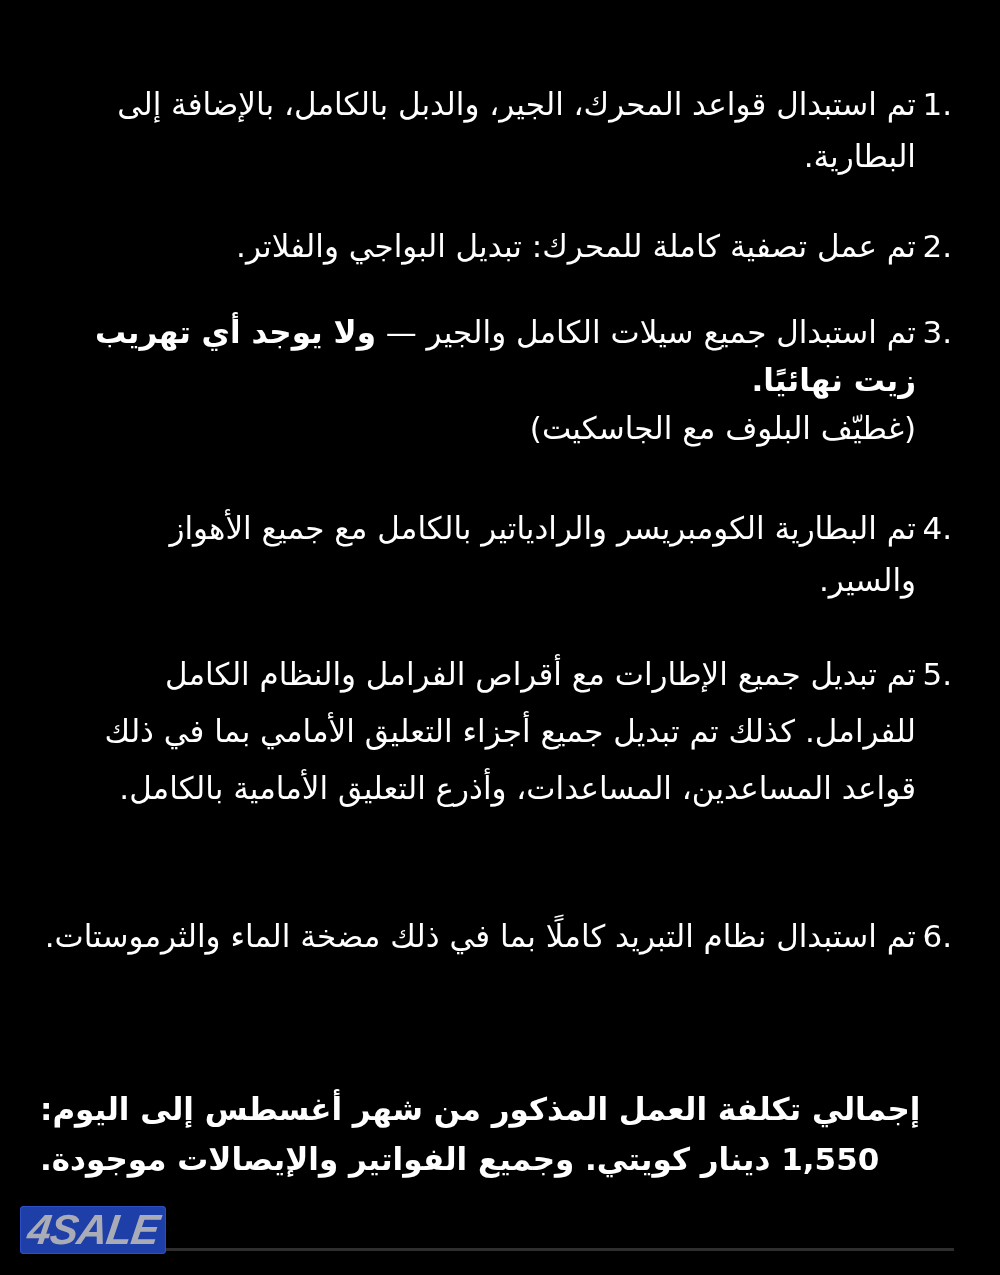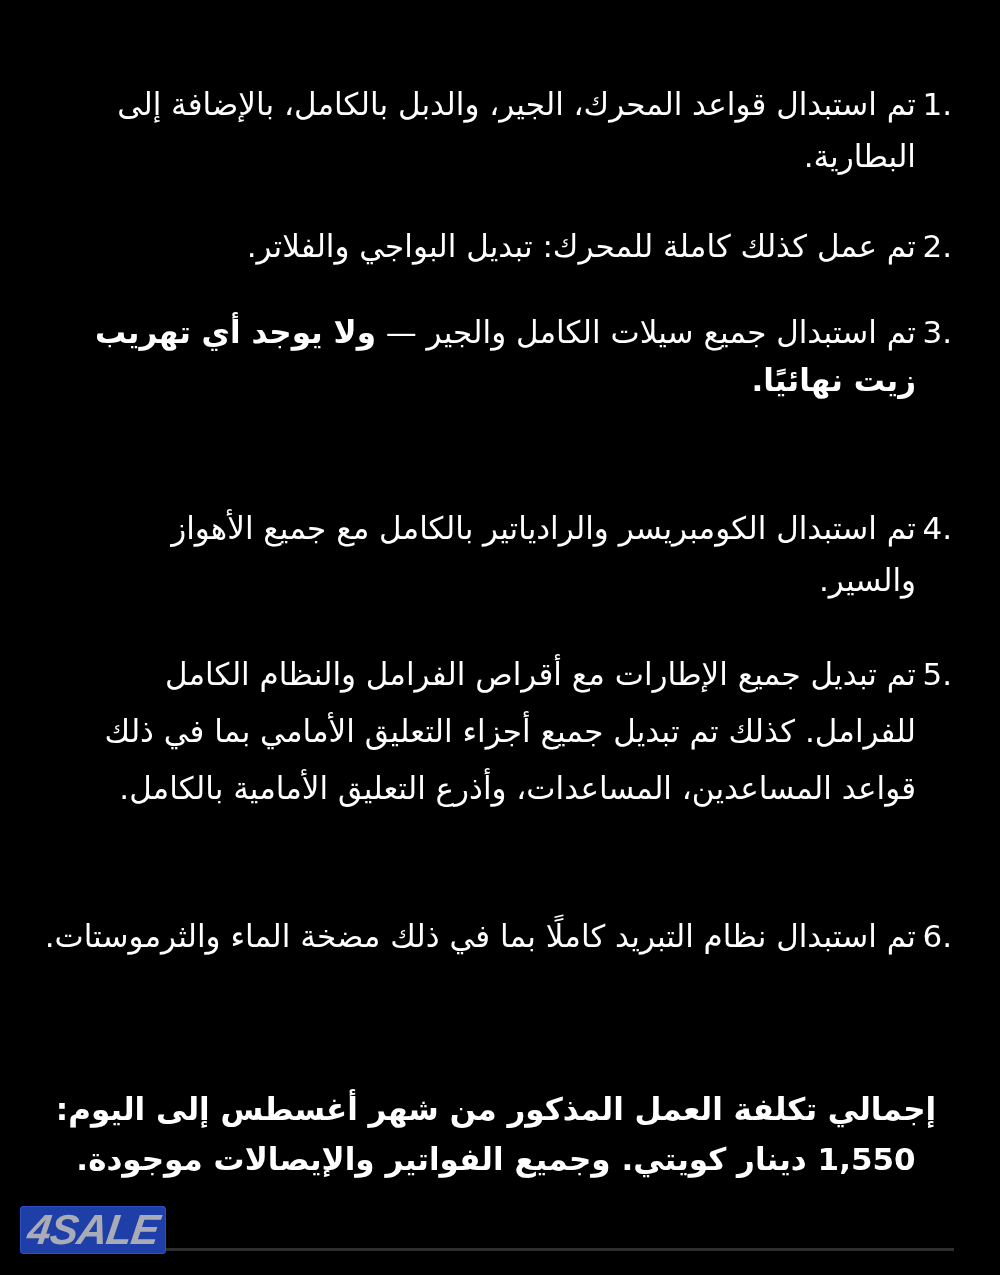--- a/index.html
+++ b/index.html
@@ -44,21 +44,21 @@
     }
     .bold { font-weight: bold; }
     .summary {
       position: absolute;
       right: 48px;
       left: 40px;
       top: 1084px;
       font-size: 31px;
       line-height: 50px;
       font-weight: bold;
-      text-align: center;
+      text-align: left;
       direction: rtl;
     }
     .logo {
       position: absolute;
       left: 20px;
       top: 1206px;
       width: 146px;
       height: 48px;
       background: #1f3fa8;
       border-radius: 4px;
@@ -91,34 +91,35 @@
 
 <div class="content">
 
   <div class="item" style="top:78px;">
     <span class="num">1.</span>
     <span class="body">تم استبدال قواعد المحرك، الجير، والدبل بالكامل، بالإضافة إلى البطارية.</span>
   </div>
 
   <div class="item" style="top:220px;">
     <span class="num">2.</span>
-    <span class="body">تم عمل كذلك كاملة للمحرك: تبديل البواجي والفلاتر.</span>
+    <span class="body">تم عمل تصفية كاملة للمحرك: تبديل البواجي والفلاتر.</span>
   </div>
 
   <div class="item" style="top:308px; line-height:48px;">
     <span class="num">3.</span>
     <span class="body">
       <span>تم استبدال جميع سيلات الكامل والجير — </span><span class="bold">ولا يوجد أي تهريب زيت نهائيًا.</span>
       <br>
+      <span>(غطيّف البلوف مع الجاسكيت)</span>
     </span>
   </div>
 
   <div class="item" style="top:502px;">
     <span class="num">4.</span>
-    <span class="body">تم استبدال الكومبريسر والرادياتير بالكامل مع جميع الأهواز والسير.</span>
+    <span class="body">تم البطارية الكومبريسر والرادياتير بالكامل مع جميع الأهواز والسير.</span>
   </div>
 
   <div class="item" style="top:646px; line-height:57px;">
     <span class="num">5.</span>
     <span class="body">تم تبديل جميع الإطارات مع أقراص الفرامل والنظام الكامل للفرامل. كذلك تم تبديل جميع أجزاء التعليق الأمامي بما في ذلك قواعد المساعدين، المساعدات، وأذرع التعليق الأمامية بالكامل.</span>
   </div>
 
   <div class="item" style="top:910px; width:910px;">
     <span class="num">6.</span>
     <span class="body">تم استبدال نظام التبريد كاملًا بما في ذلك مضخة الماء والثرموستات.</span>

